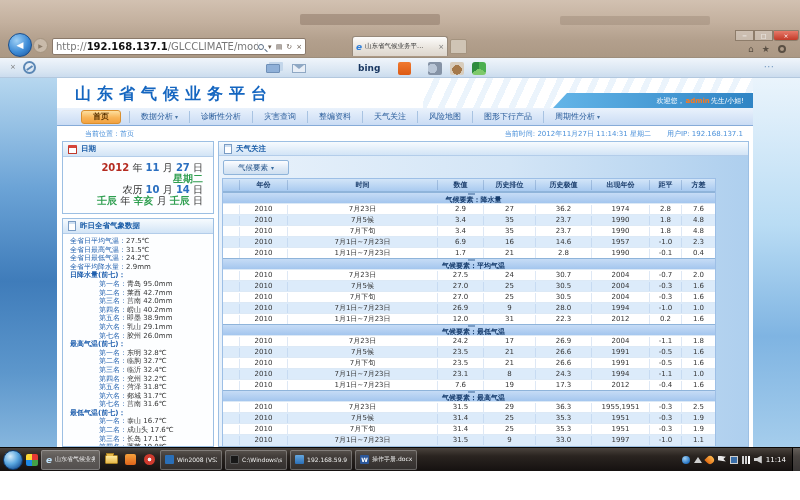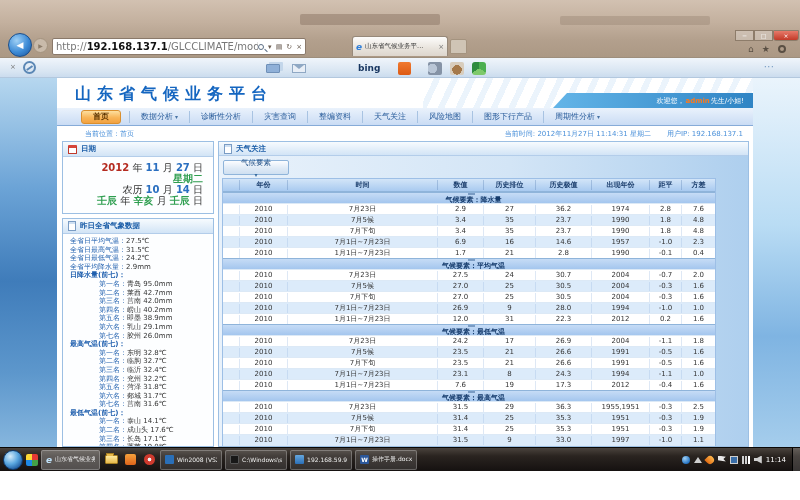--- a/index.html
+++ b/index.html
@@ -116,21 +116,21 @@
 
   
   #panel-main { left:161px; top:63px; width:531px; height:306px; }
   #panel-main .p-head { height:14px; }
   .m-body { position:absolute; left:0; top:14px; right:0; bottom:0;
             background:linear-gradient(90deg,#e9f2fb 0%,#d3e5f6 55%,#aecfee 100%); padding:3px; }
   .element-btn { width:66px; height:15px; margin:1px 0 3px 1px;
                  background:linear-gradient(180deg,#fcfdff,#dfeaf6 55%,#cfe0f1);
                  border:1px solid #8fb4da; border-radius:2px;
                  display:flex; align-items:center; justify-content:center; gap:3px;
-                 font-size:7.5px; color:#1d4e86;flex-direction:column; }
+                 font-size:7.5px; color:#1d4e86; }
   .element-btn .arr { font-size:6px; color:#3a6da0; }
   .w-table { width:494px; border:1px solid #9dbfe6; background:#fff; }
   .t-head { display:flex; height:13px; align-items:center; text-align:center;
             background:linear-gradient(180deg,#d3e5f8,#a9caf0); border-bottom:1px solid #8fb4da;
             font-size:7px; font-weight:bold; color:#1c3f6e; }
   .c { display:block; overflow:hidden; white-space:nowrap; text-align:center; }
   .t-head .c + .c { border-left:1px solid rgba(90,130,180,.35); height:10px; line-height:10px; }
   .c0{width:16px;} .c1{width:48px;} .c2{width:150px;} .c3{width:46px;} .c4{width:52px;}
   .c5{width:56px;} .c6{width:58px;} .c7{width:32px;} .c8{width:34px;}
   .t-row { display:flex; height:11px; align-items:center; font-size:7px; color:#333; }
@@ -368,21 +368,21 @@
               <span class="r-label">第六名：</span>
               <span class="r-value">郯城 31.7℃</span>
             </div>
             <div class="rank-line">
               <span class="r-label">第七名：</span>
               <span class="r-value">莒南 31.6℃</span>
             </div>
             <div class="rank-title">最低气温(前七)：</div>
             <div class="rank-line">
               <span class="r-label">第一名：</span>
-              <span class="r-value">泰山 14.1℃</span>
+              <span class="r-value">泰山 16.7℃</span>
             </div>
             <div class="rank-line">
               <span class="r-label">第二名：</span>
               <span class="r-value">成山头 17.6℃</span>
             </div>
             <div class="rank-line">
               <span class="r-label">第三名：</span>
               <span class="r-value">长岛 17.1℃</span>
             </div>
             <div class="rank-line">

